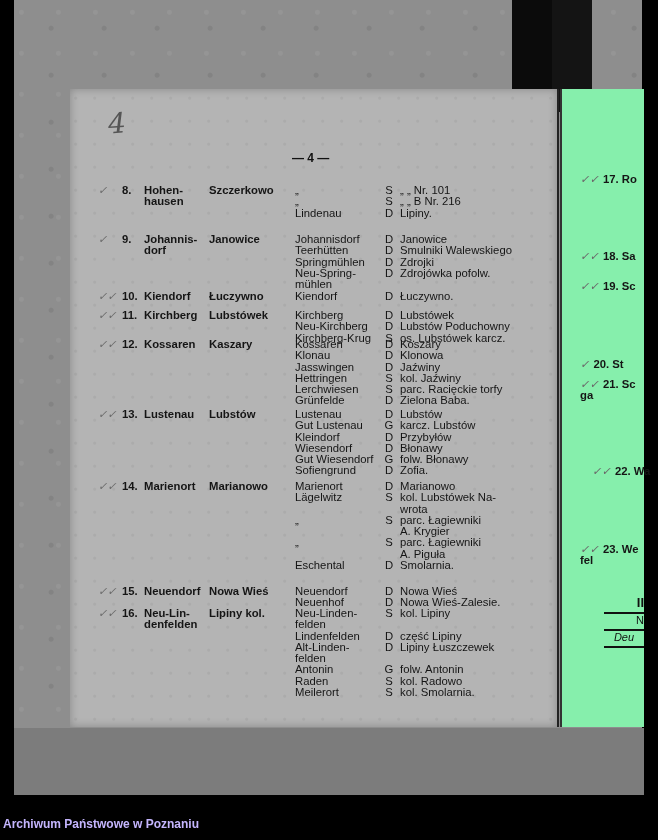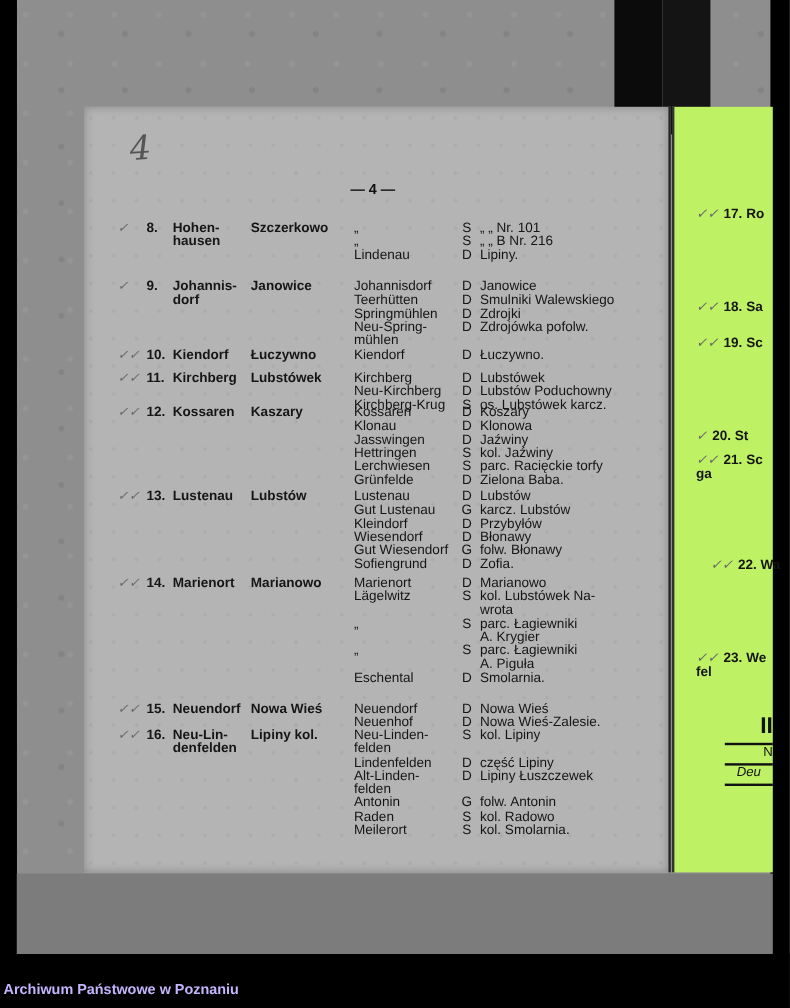--- a/index.html
+++ b/index.html
@@ -25,21 +25,21 @@
     .page {
       position: absolute; left: 70px; top: 89px; width: 487px; height: 638px;
       background: #b4b4b4;
       background-image: radial-gradient(circle at 30% 40%, rgba(0,0,0,0.05) 0 1px, transparent 2px);
       background-size: 19px 23px;
       box-shadow: inset 0 0 8px rgba(0,0,0,0.25);
       border-right: 2px solid #222;
     }
     .page2 {
       position: absolute; left: 560px; top: 89px; width: 82px; height: 638px;
-      background: #bef264;
+      background: #86efac;
       border-left: 2px solid #333;
     }
     .handnote {
       position: absolute; left: 38px; top: 18px; font-size: 28px; color: #555;
       font-family: "DejaVu Serif", serif; font-style: italic; transform: rotate(-4deg);
     }
     .page-num {
       position: absolute; left: 0; width: 100%; top: 62px; text-align: left; padding-left: 222px;
       font-family: "Liberation Sans", sans-serif; font-weight: bold; font-size: 12px; color: #111;
       box-sizing: border-box;
@@ -51,21 +51,21 @@
     .pl-name { position: absolute; left: 139px; width: 86px; font-weight: bold; }
     .subs { position: absolute; left: 225px; width: 260px; }
     .sub { position: relative; height: auto; }
     .sub .sd { display: inline-block; width: 83px; vertical-align: top; }
     .sub .st { display: inline-block; width: 22px; text-align: center; vertical-align: top; }
     .sub .sp { display: inline-block; width: 150px; vertical-align: top; }
 
     .p2entry { position: absolute; left: 0; font-family: "Liberation Sans", sans-serif; font-size: 11.3px; font-weight: bold; color: #151515; line-height: 11.3px; white-space: nowrap; }
     .p2entry .ck { color: #6a6a6a; font-weight: normal; font-style: italic; margin-right: 4px; }
     .table-frag { position: absolute; left: 42px; top: 506px; width: 40px; }
-    .table-frag .hdr-roman { font-family: "Liberation Sans", sans-serif; font-weight: bold; font-size: 19px; text-align: right; color: #111; }
+    .table-frag .hdr-roman { font-family: "Liberation Sans", sans-serif; font-weight: bold; font-size: 13px; text-align: right; color: #111; }
     .table-frag .rule { border-top: 2px solid #111; margin-top: 2px; }
     .table-frag .cell { font-family: "Liberation Sans", sans-serif; font-size: 11px; color: #111; text-align: right; height: 13px; line-height: 13px; }
     .table-frag .cell.it { font-style: italic; text-align: center; }
 
     .footer {
       position: absolute; left: 3px; top: 817px; font-family: "Liberation Sans", sans-serif;
       font-weight: bold; font-size: 12px; color: #c4b5fd;
     }
   </style>
 </head>

